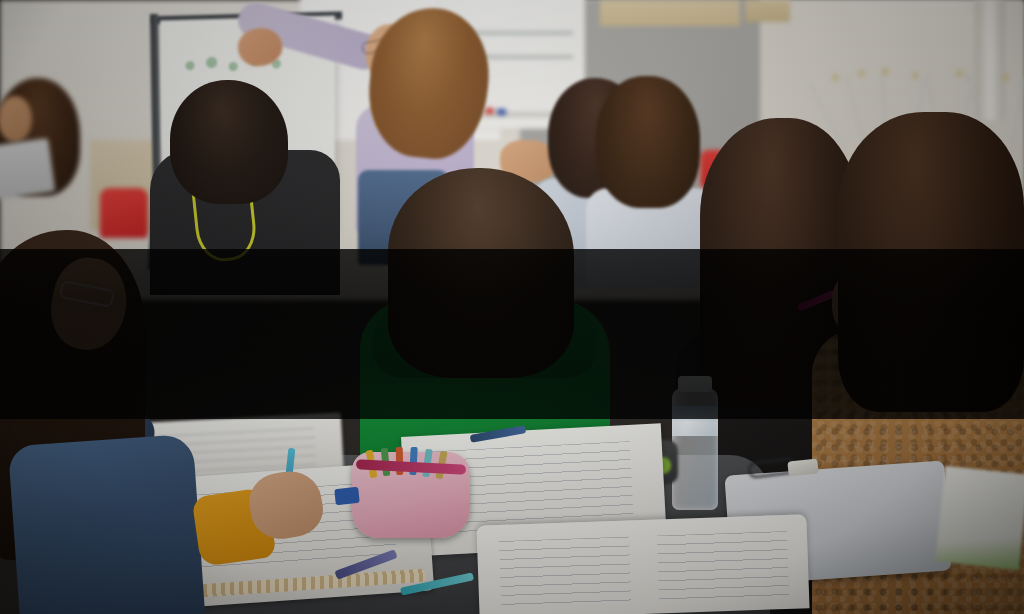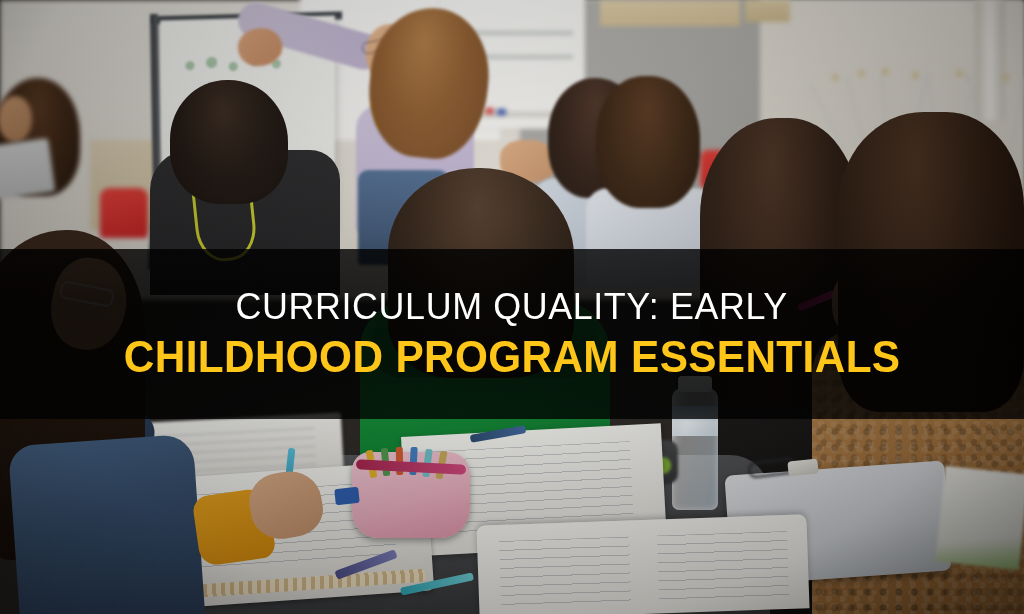--- a/index.html
+++ b/index.html
@@ -676,18 +676,14 @@
     <div class="fg-left-face"></div>
     <div class="fg-left-glasses"></div>
     <div class="fg-left-denim"></div>
     <div class="fg-left-sleeve-yellow"></div>
     <div class="fg-left-hand"></div>
 
     <div class="photo-grade"></div>
   </div>
 
   <div class="overlay-band"></div>
-  <div class="title-wrap">
-    <div class="title-line1">CURRICULUM QUALITY: EARLY</div>
-    <div class="title-line2">CHILDHOOD PROGRAM ESSENTIALS</div>
-  </div>
 
 </div>
 
 </body></html>

